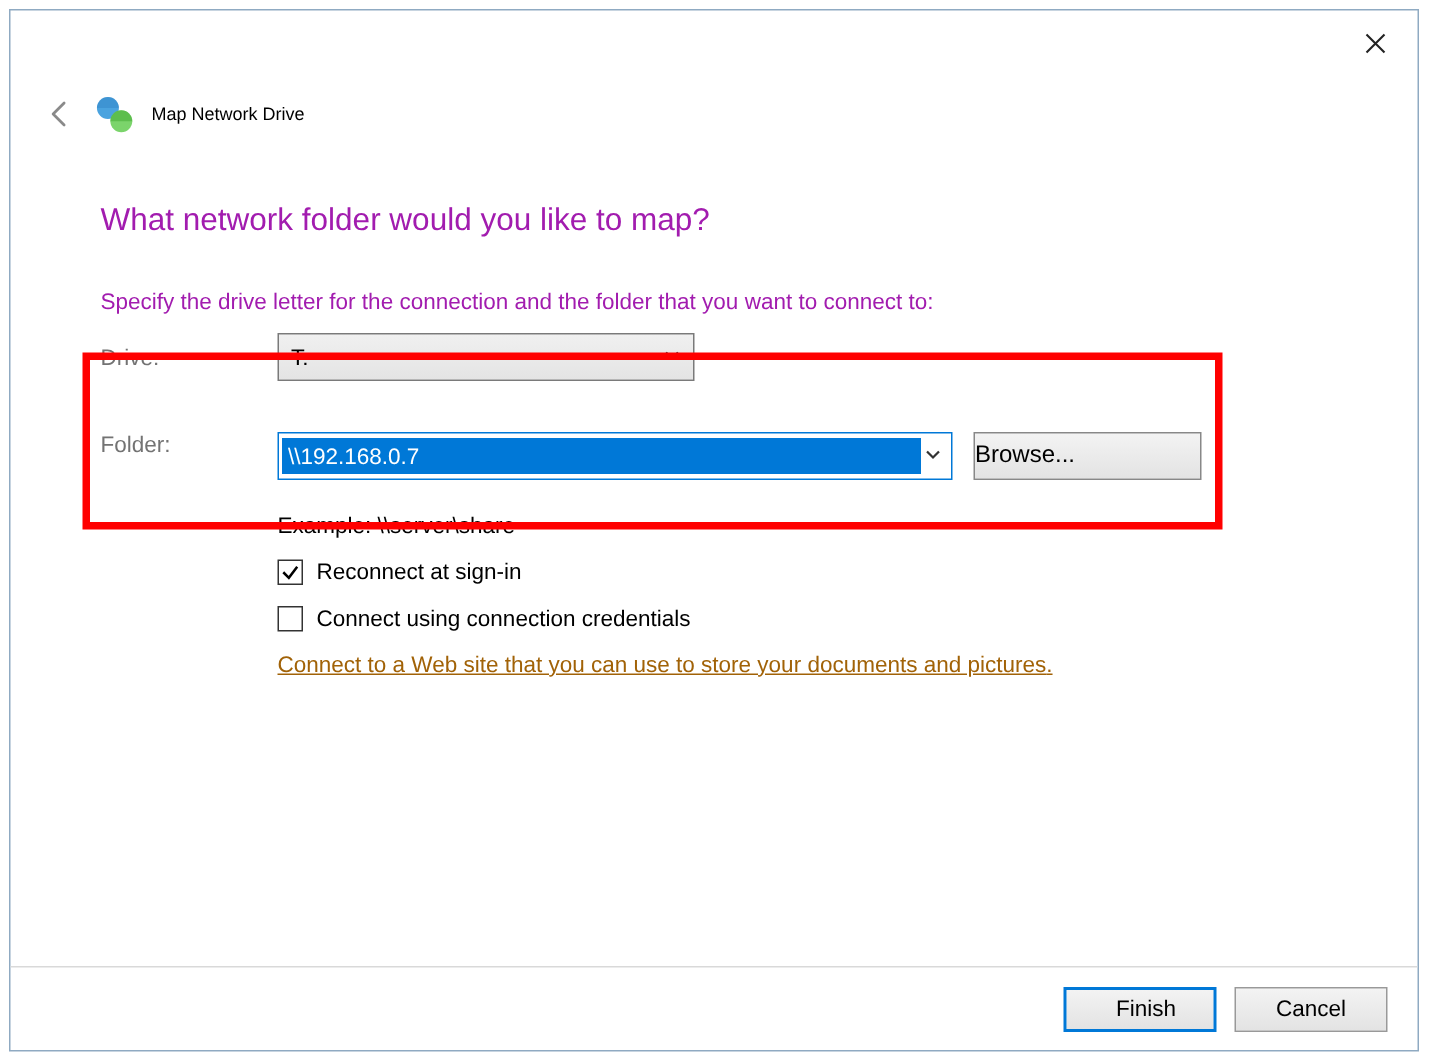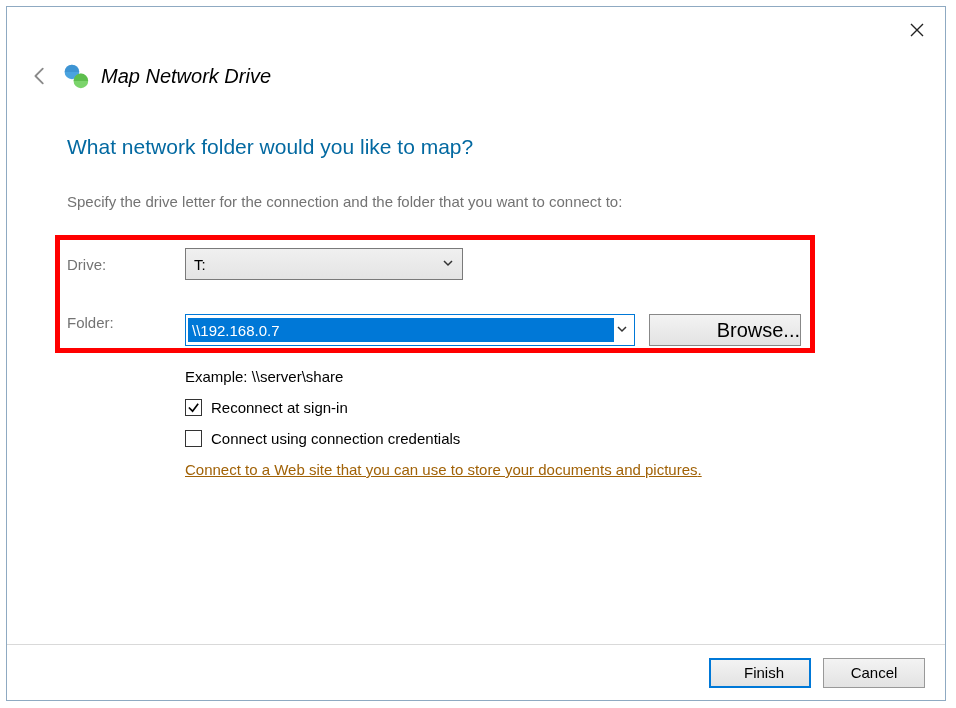--- a/index.html
+++ b/index.html
@@ -46,39 +46,37 @@
     color: #8a8a8a;
     display: flex;
     align-items: center;
     justify-content: center;
   }
   .title-icon {
     width: 26px;
     height: 26px;
   }
   .window-title {
-    font-size: 20px;
+    font-size: 12px;
     color: #000;
-    font-style: italic;
   }
   .content {
     position: absolute;
     top: 128px;
     left: 60px;
     right: 60px;
   }
   .heading {
-    color: #0369a1;
+    color: #a21caf;
     font-size: 21px;
     font-weight: 400;
     margin-bottom: 34px;
   }
   .instructions {
-    color: #737373;
-    margin-bottom: 26px;
+    color: #a21caf;
   }
   .highlight-box {
     position: absolute;
     border: 5px solid #ff0000;
     pointer-events: none;
     box-sizing: border-box;
   }
   .form-row {
     display: flex;
     align-items: center;
@@ -130,23 +128,23 @@
     color: #fff;
     background: #0078d7;
     font-family: inherit;
   }
   .folder-input::selection { background:#0078d7; color:#fff; }
   .browse-btn {
     width: 152px;
     height: 32px;
     border: 1px solid #888;
     background: linear-gradient(#f3f3f3,#e3e3e3);
-    text-align: right;
+    text-align: left;
     line-height: 30px;
-    font-size: 20px;
+    font-size: 16px;
     box-sizing: border-box;
   }
   .aux {
     margin-left: 118px;
     margin-bottom: 14px;
     color: #000;
     display: flex;
     align-items: center;
   }
   .aux.gap-top { margin-top: 22px; }

